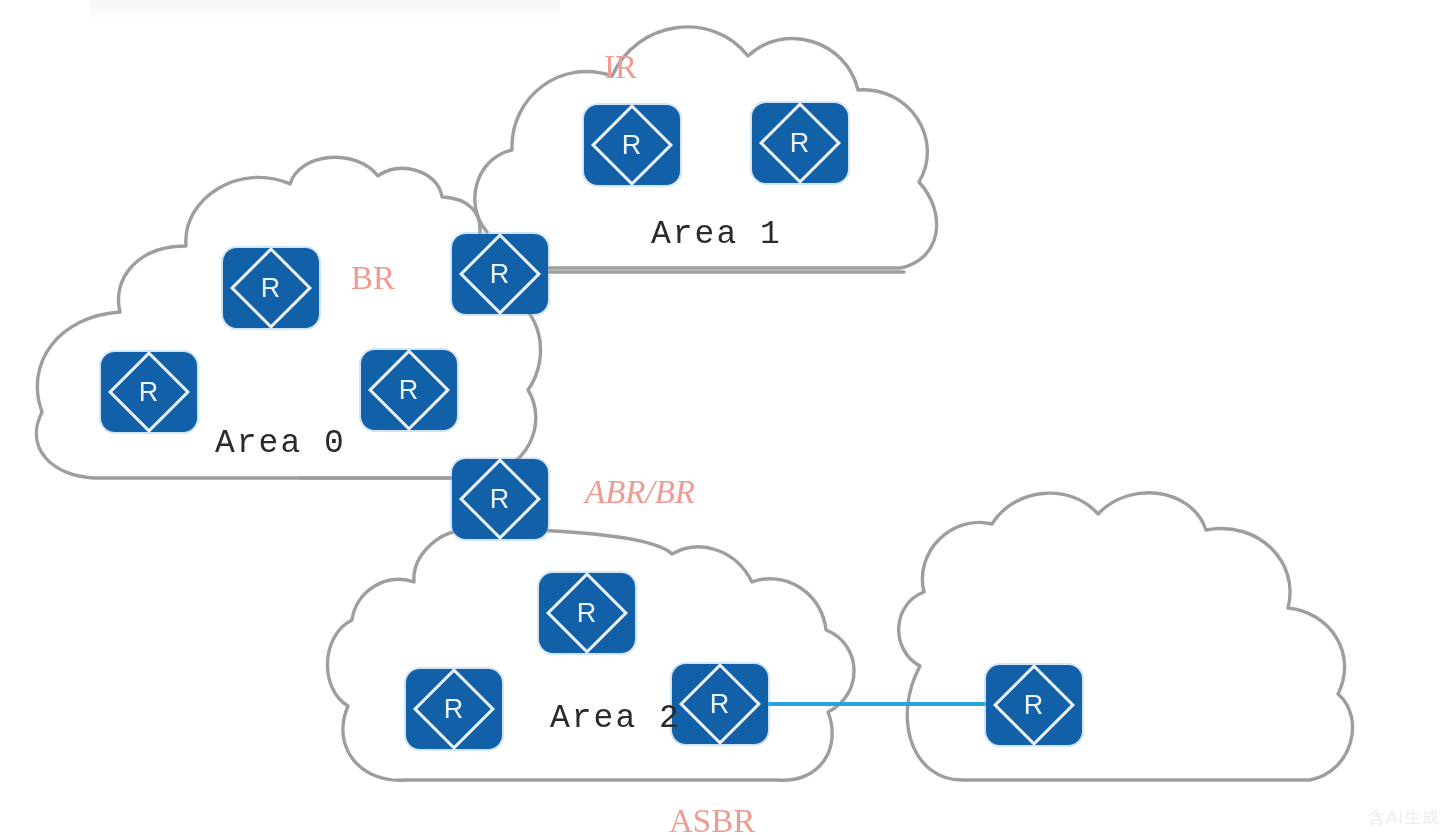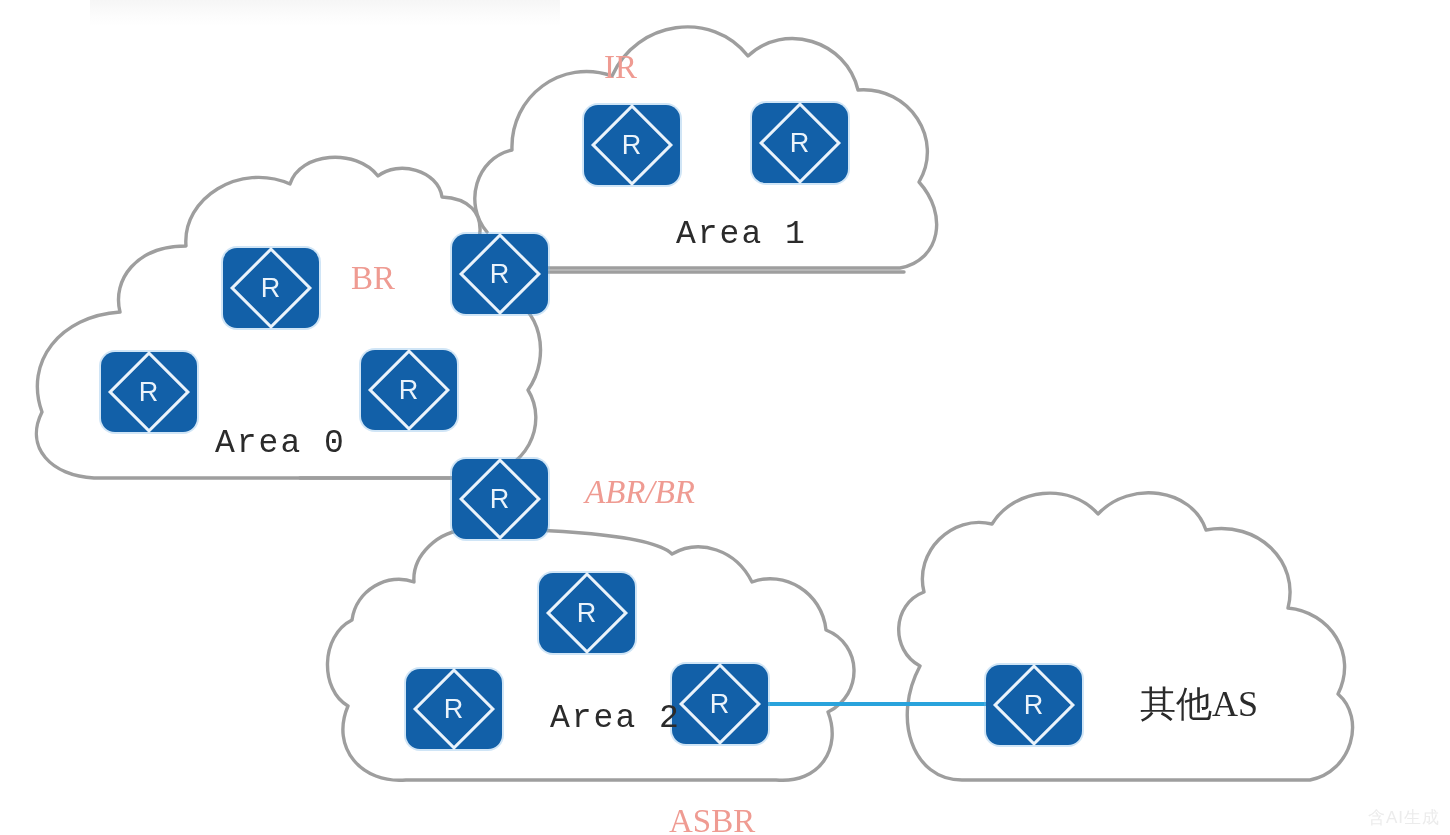--- a/index.html
+++ b/index.html
@@ -239,26 +239,25 @@
 
   <div class="router" style="left:986px; top:665px;">
     <div class="diamond-wrap">
       <div class="diamond">
         <span class="rletter">R</span>
       </div>
     </div>
   </div>
 
   <div class="role-label" style="left:604px; top:49px;text-align:center;">IR</div>
-  <div class="area-label" style="left:651px; top:216px;margin-left:25px;">Area 1</div>
+  <div class="area-label" style="left:651px; top:216px;">Area 1</div>
 
   <div class="role-label" style="left:351px; top:260px;font-family:Liberation Serif, serif;">BR</div>
   <div class="area-label" style="left:215px; top:425px;text-align:center;">Area 0</div>
 
   <div class="role-label" style="left:585px; top:474px;font-style:italic;">ABR/BR</div>
   <div class="area-label" style="left:521px; top:700px;margin-left:29px;">Area 2</div>
 
   <div class="role-label" style="left:669px; top:803px;">ASBR</div>
 
-  <div class="as-label" style="left:1140px; top:680px;">其他AS</div>
 
   <div class="watermark">含AI生成</div>
 </div>
 
 </body></html>

